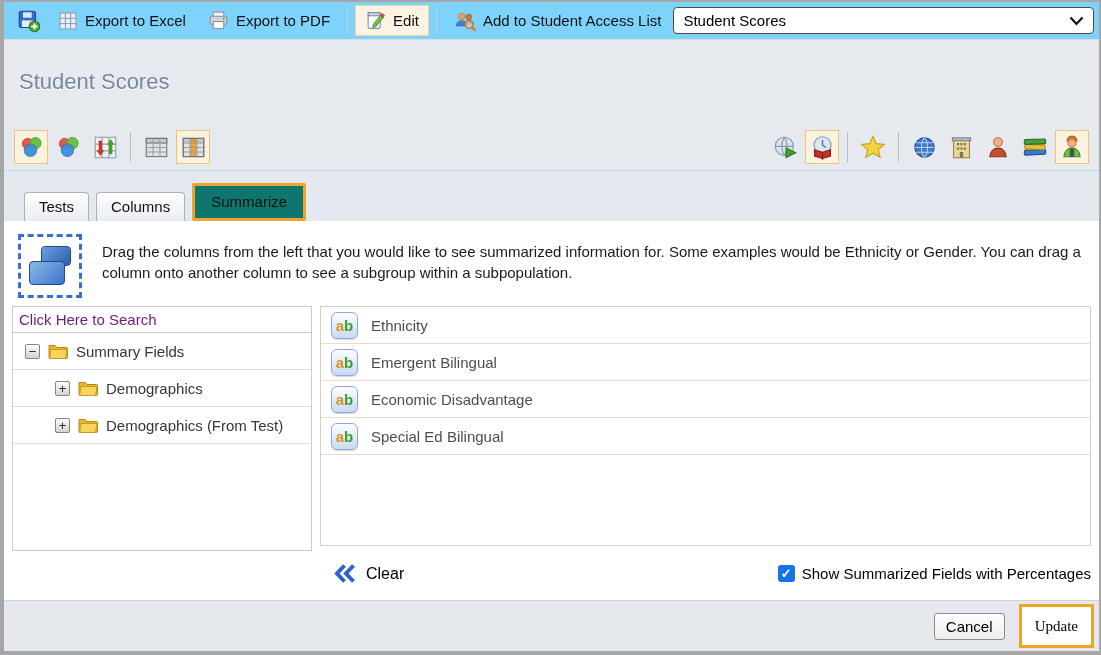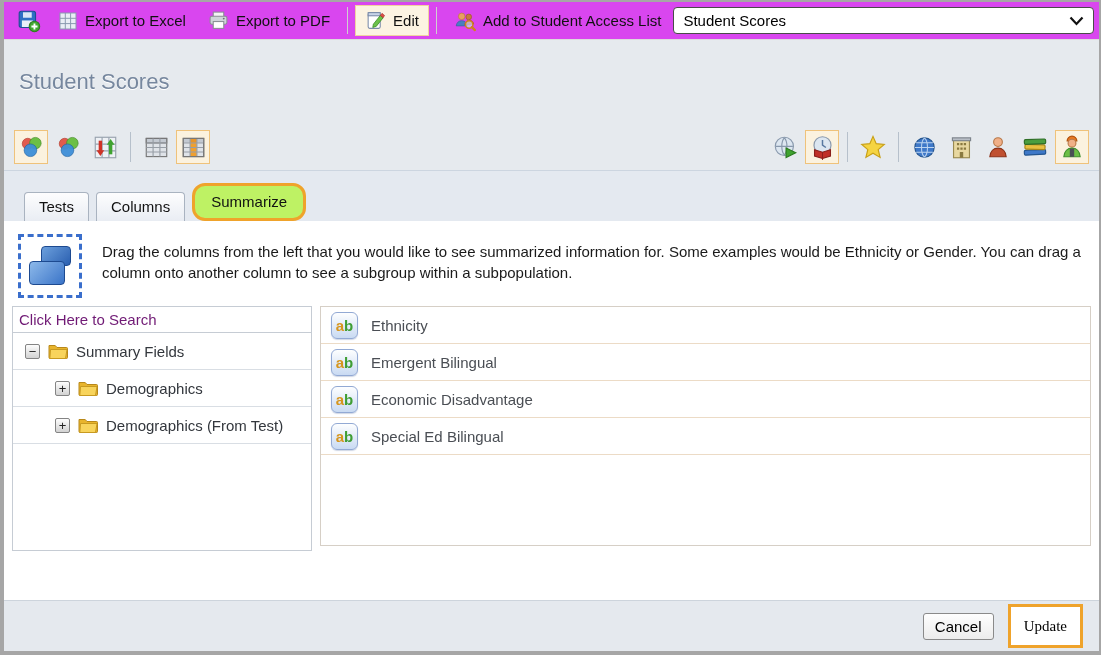--- a/index.html
+++ b/index.html
@@ -1,39 +1,39 @@
 <!DOCTYPE html>
 <html><head>
 <meta charset="utf-8">
 <style>
   * { margin:0; padding:0; box-sizing:border-box; }
   html,body { width:1101px; height:655px; font-family:"Liberation Sans", sans-serif; background:#fff; }
   .page { width:1101px; height:655px; border:2px solid #a6a6a6; border-left-width:4px; border-bottom-width:4px; display:flex; flex-direction:column; background:#fff; overflow:hidden; }
 
   
-  .tb { height:38px; background:#d946ef; border-bottom:1px solid #dcdcdc; display:flex; align-items:center; padding-left:8px; gap:2px; flex-shrink:0; }
+  .tb { height:38px; background:#7dd3fc; border-bottom:1px solid #dcdcdc; display:flex; align-items:center; padding-left:8px; gap:2px; flex-shrink:0; }
   .tb-btn { display:flex; align-items:center; gap:7px; padding:4px 9px; font-size:15px; color:#111; background:none; border:1px solid transparent; font-family:inherit; cursor:pointer; white-space:nowrap; }
   .tb-btn.selected { background:#fcf3e2; border:1px solid #f0d2a0; border-radius:0; }
   .tb-icon-btn { background:none; border:none; padding:3px 5px; cursor:pointer; }
   .tb-sep { width:1px; height:27px; background:#cfcfcf; margin:0 5px; flex-shrink:0; }
   .tb-select { margin-left:auto; width:463px; height:27px; border:1px solid #4a4a4a; border-radius:4px; display:flex; align-items:center; justify-content:space-between; padding:0 9px; font-size:15px; color:#000; margin-right:5px; background:#fff; cursor:pointer; }
 
   
   .hdr { height:84px; background:#e6eaee; display:flex; align-items:center; padding-left:15px; flex-shrink:0; }
   .hdr-title { font-size:22px; color:#76879e; text-shadow:0 1px 0 #fff; }
   .icons { height:46px; background:#e6eaee; display:flex; align-items:center; padding:0 10px; gap:3px; flex-shrink:0; }
   .ic { width:34px; height:34px; display:flex; align-items:center; justify-content:center; border:1px solid transparent; background:none; cursor:pointer; padding:0; }
   .ic.selected { background:#fbf2df; border:1px solid #efc27a; }
   .ic-sep { width:1px; height:30px; background:#b6c0cb; margin:0 5px; flex-shrink:0; }
   .flex-spacer { flex:1; }
 
   
   .tabbar { height:51px; background:#e4e9f0; border-top:1px solid #ccd5e0; display:flex; align-items:flex-end; padding-left:20px; gap:7px; flex-shrink:0; }
   .tab { padding:5px 14px 6px 14px; font-size:15px; color:#111; background:linear-gradient(#fdfdfe,#e9edf3); border:1px solid #a9b3c0; border-bottom:none; border-radius:4px 4px 0 0; cursor:pointer; }
-  .tab.active { background:#bef264; border:3px solid #efa32b; border-radius:13px; padding:7px 16px 8px 16px; }
+  .tab.active { background:#0f766e; border:3px solid #efa32b; border-radius:2px; padding:7px 16px 8px 16px; }
 
   
   .content { background:#fff; flex:1; overflow:hidden; }
   .hint { display:flex; gap:20px; padding:13px 10px 0 14px; align-items:flex-start; }
   .drag-icon { width:64px; height:64px; border:3px dashed #3a6ecc; position:relative; flex-shrink:0; background:#fff; }
   .drag-icon .r1 { position:absolute; top:9px; left:20px; width:30px; height:20px; border:1px solid #1d4a90; border-radius:4px; background:linear-gradient(135deg,#6ca0dd,#2a5fb0); }
   .drag-icon .r2 { position:absolute; top:24px; left:8px; width:36px; height:24px; border:1px solid #1d4a90; border-radius:4px; background:linear-gradient(135deg,#8db9ea,#3a74c8); }
   .instructions { font-size:15px; color:#1a1a1a; line-height:21px; padding-top:7px; }
 
   .panels { display:flex; gap:8px; padding:8px 8px 0 8px; align-items:flex-start; }
@@ -47,21 +47,21 @@
   .field-row { height:37px; display:flex; align-items:center; gap:13px; padding-left:10px; border-bottom:1px solid #ecdbc6; font-size:15px; color:#4a4e54; cursor:grab; }
   .ab-icon { width:27px; height:27px; border:1px solid #92a9d4; border-radius:6px; background:linear-gradient(#fdfeff,#c9daf2); display:flex; align-items:center; justify-content:center; font-weight:bold; font-size:15px; flex-shrink:0; box-shadow:0 1px 1px rgba(120,140,180,.35); }
   .ab-a { color:#d6951c; } .ab-b { color:#3f9e35; }
 
   .clear-row { display:flex; justify-content:space-between; align-items:center; margin-top:13px; padding:0 8px 0 330px; }
   .clear-btn { display:flex; align-items:center; gap:9px; font-size:16px; color:#000; background:none; border:none; font-family:inherit; cursor:pointer; }
   .pct { display:flex; align-items:center; gap:7px; font-size:15px; color:#000; cursor:pointer; }
   .checkbox { width:17px; height:17px; background:#1574e8; border-radius:3px; color:#fff; font-size:13px; font-weight:bold; display:flex; align-items:center; justify-content:center; }
 
   
-  .footer { height:51px; background:#e5e9ee; border-top:1px solid #cdd4dc; display:flex; justify-content:flex-end; align-items:center; gap:14px; padding-right:16px; flex-shrink:0; }
+  .footer { height:51px; background:#e5e9ee; border-top:1px solid #cdd4dc; display:flex; justify-content:flex-end; align-items:center; gap:14px; padding-right:5px; flex-shrink:0; }
   .btn-cancel { width:71px; height:27px; background:linear-gradient(#fefefe,#ececec); border:1px solid #8a8a8a; border-radius:3px; font-size:15px; font-family:inherit; color:#000; cursor:pointer; }
   .btn-update { height:44px; padding:0 13px; background:#fff; border:3px solid #efa32b; font-size:15px; font-family:Liberation Serif, serif; color:#000; cursor:pointer; }
   svg { display:block; }
 </style>
 </head>
 <body>
 
 <div class="page">
 
   <div class="tb">
@@ -317,20 +317,35 @@
         <div class="field-row">
           <span class="ab-icon">
               <span class="ab-a">a</span>
               <span class="ab-b">b</span>
             </span>
           <span>Special Ed Bilingual</span>
         </div>
       </div>
     </div>
 
+    <div class="clear-row">
+      <button class="clear-btn">
+        <span>
+          <svg width="23" height="19" viewBox="0 0 23 19">
+            <path d="M10.5 1.5 L3 9.5 L10.5 17.5" fill="none" stroke="#2f62c8" stroke-width="4" stroke-linejoin="miter"></path>
+            <path d="M19.5 1.5 L12 9.5 L19.5 17.5" fill="none" stroke="#2f62c8" stroke-width="4" stroke-linejoin="miter"></path>
+          </svg>
+        </span>
+        <span>Clear</span>
+      </button>
+      <label class="pct">
+        <span class="checkbox">✓</span>
+        <span>Show Summarized Fields with Percentages</span>
+      </label>
+    </div>
   </div>
 
   <div class="footer">
     <button class="btn-cancel">Cancel</button>
     <button class="btn-update">Update</button>
   </div>
 
 </div>
 
 </body></html>

